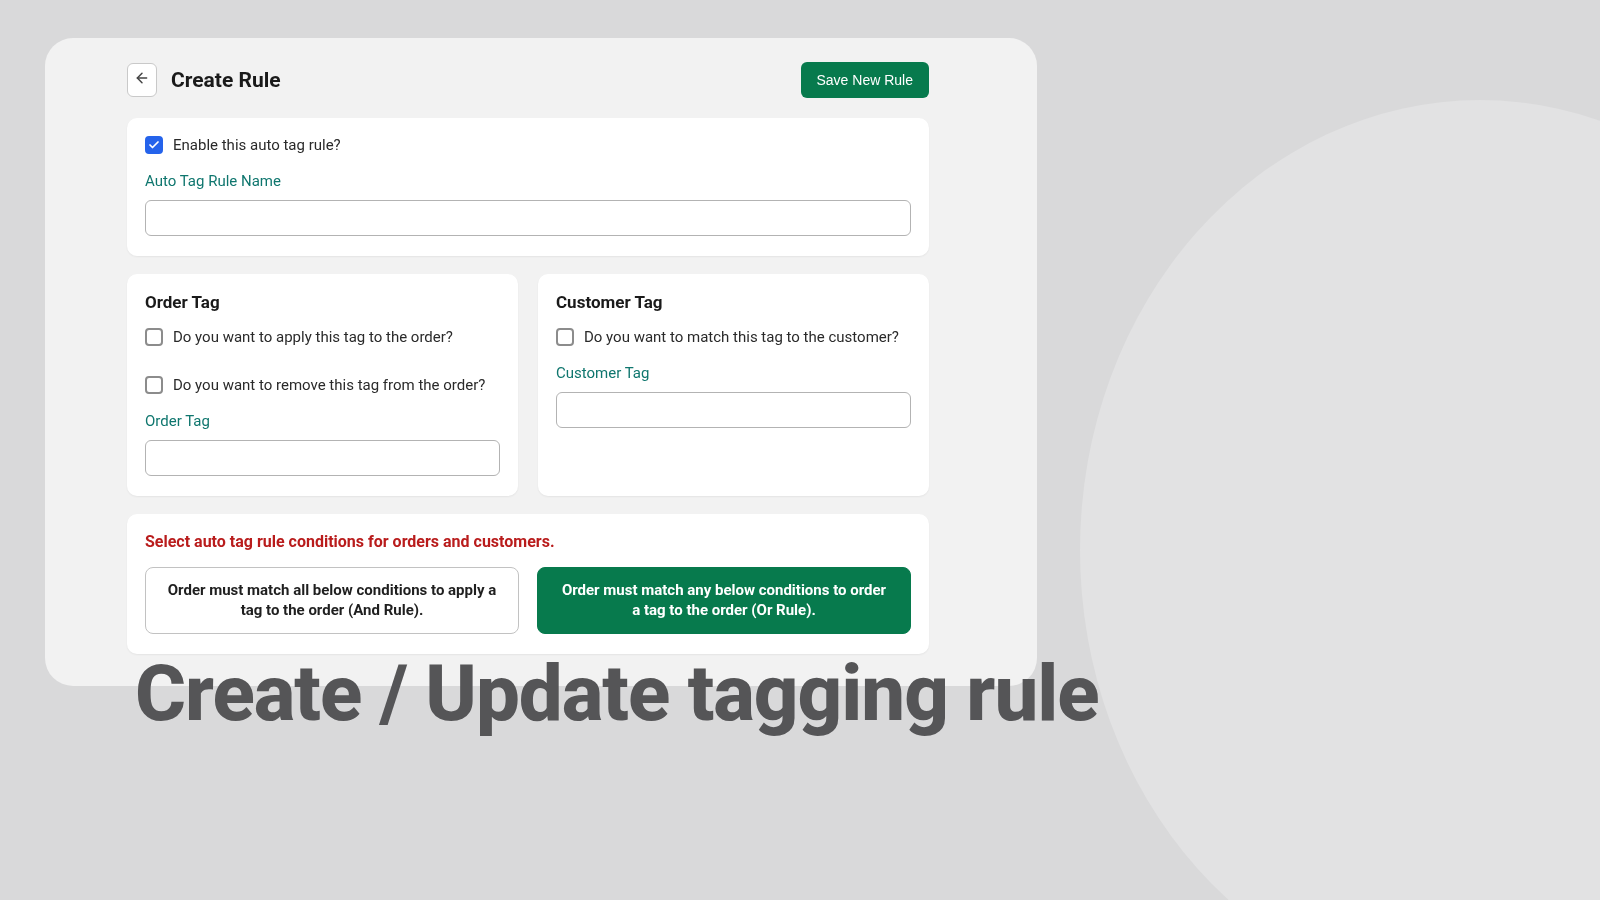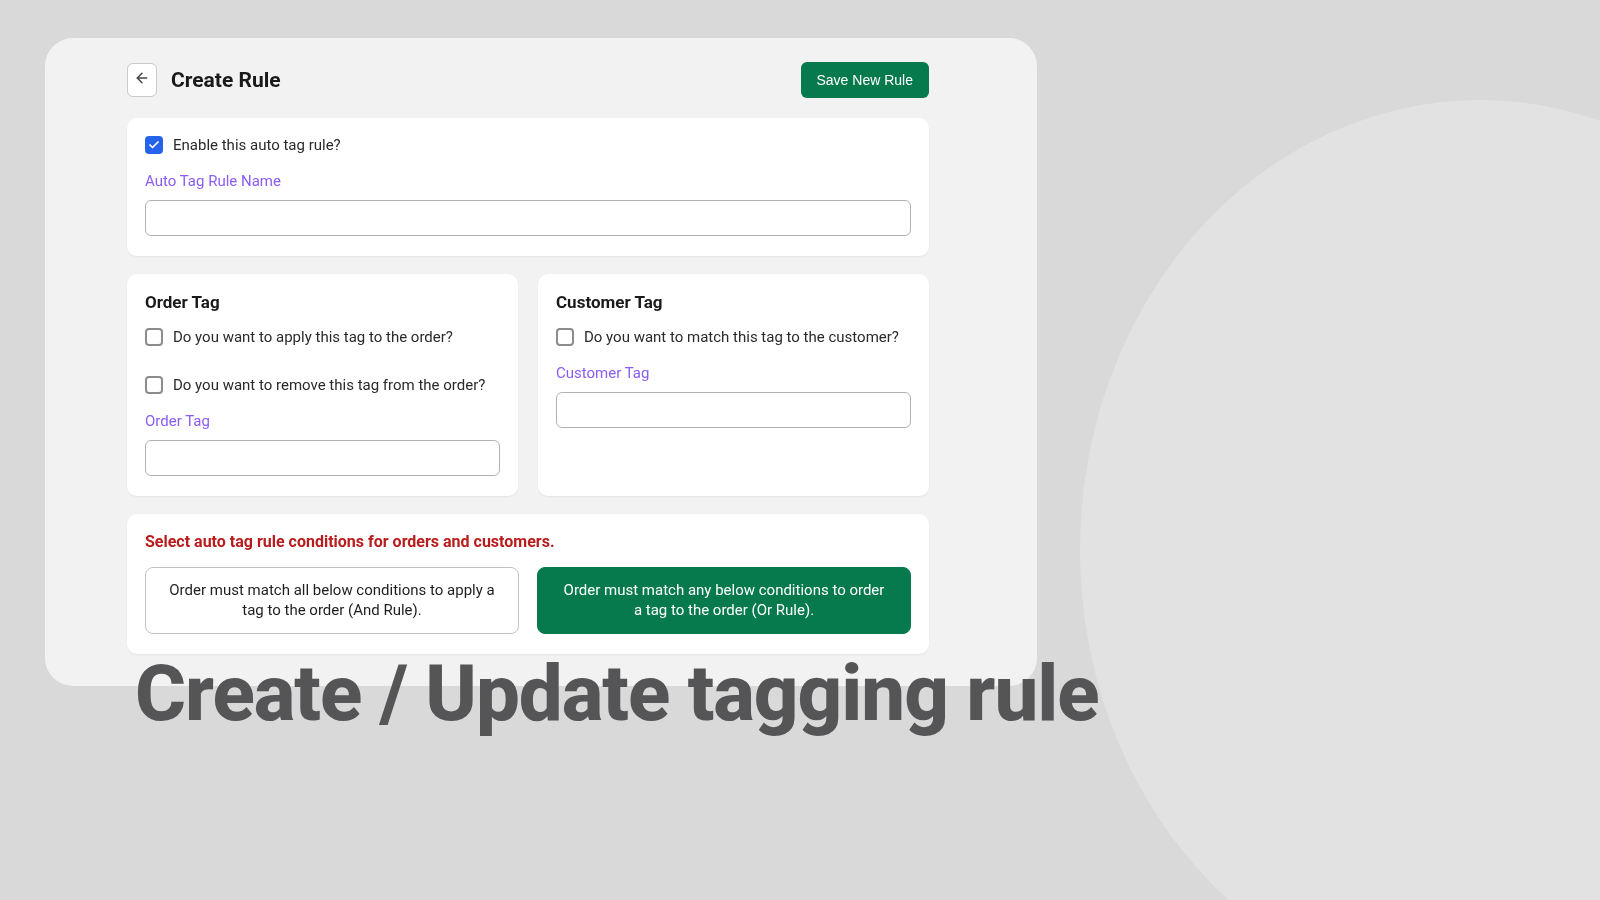--- a/index.html
+++ b/index.html
@@ -102,21 +102,21 @@
     background: #2563eb;
     border-color: #2563eb;
   }
   .checkbox.checked svg { width: 12px; height: 12px; }
   .check-label {
     font-size: 15px;
     color: #2a2a2a;
   }
   .field-label {
     font-size: 15px;
-    color: #8b5cf6;
+    color: #0f766e;
     margin-bottom: 10px;
     display: block;
   }
   .text-input {
     width: 100%;
     height: 36px;
     border: 1px solid #b3b3b3;
     border-radius: 6px;
     padding: 0 10px;
     font-size: 14px;
@@ -136,21 +136,21 @@
   }
   .rule-buttons {
     display: flex;
     gap: 18px;
   }
   .rule-btn {
     flex: 1;
     padding: 12px 20px;
     border-radius: 8px;
     font-size: 15px;
-    font-weight: 400;
+    font-weight: 700;
     text-align: center;
     cursor: pointer;
     line-height: 1.35;
   }
   .rule-btn.outline {
     background: #fff;
     border: 1px solid #c2c2c2;
     color: #1f1f1f;
   }
   .rule-btn.filled {

